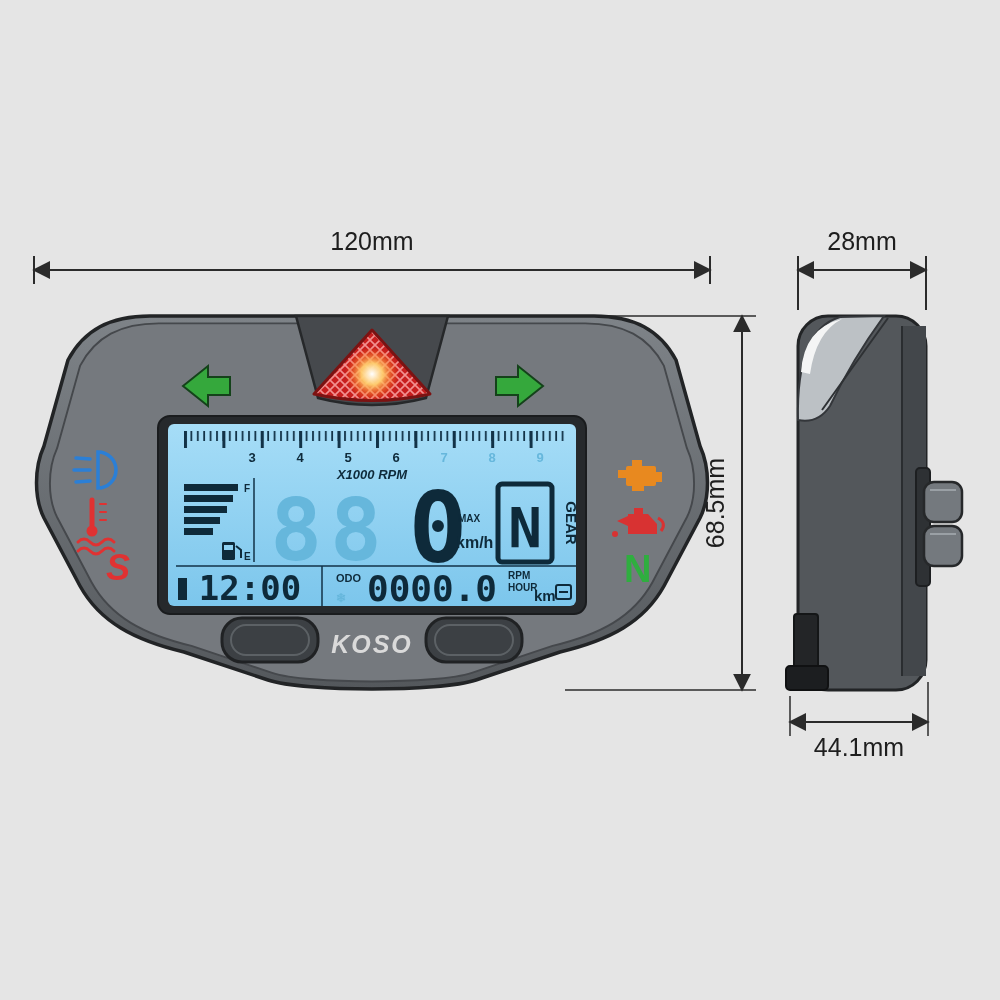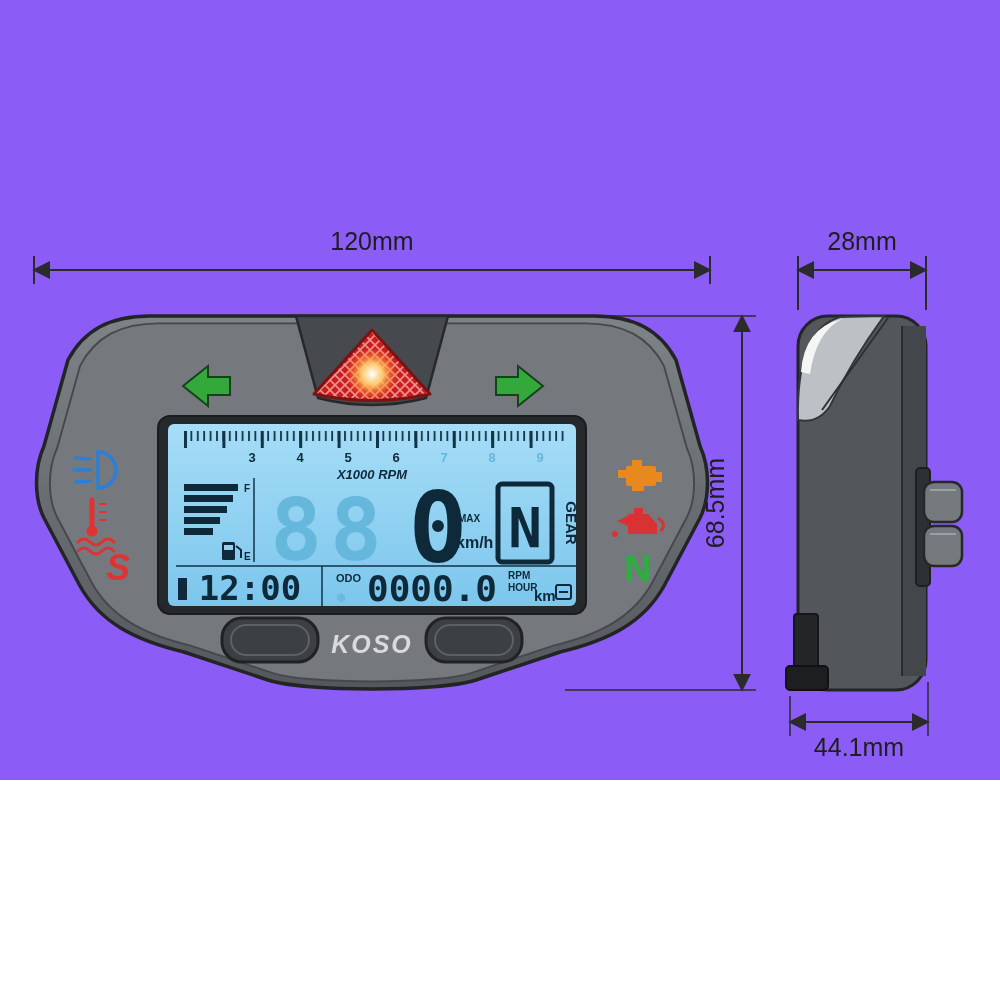--- a/index.html
+++ b/index.html
@@ -1,16 +1,16 @@
 <!DOCTYPE html>
 <html><head>
 <meta charset="utf-8">
 <style>
   html,body{margin:0;padding:0;background:#ffffff;}
-  #canvas{width:1000px;height:780px;position:relative;background:#8b5cf6;
+  #canvas{width:1000px;height:1000px;position:relative;background:#e5e5e5;
           font-family:"Liberation Sans", sans-serif;}
   svg text{user-select:none;}
   .dim-label{font-family:"Liberation Sans",sans-serif;font-size:25px;fill:#1e1e1e;}
   .seg{font-family:"DejaVu Sans Mono",monospace;font-weight:bold;fill:#0e2a3a;}
   .lcd-small{font-family:"Liberation Sans",sans-serif;font-weight:bold;fill:#0e2a3a;}
   .ghost{fill:#66b7dc;}
 </style>
 </head>
 <body>
 

